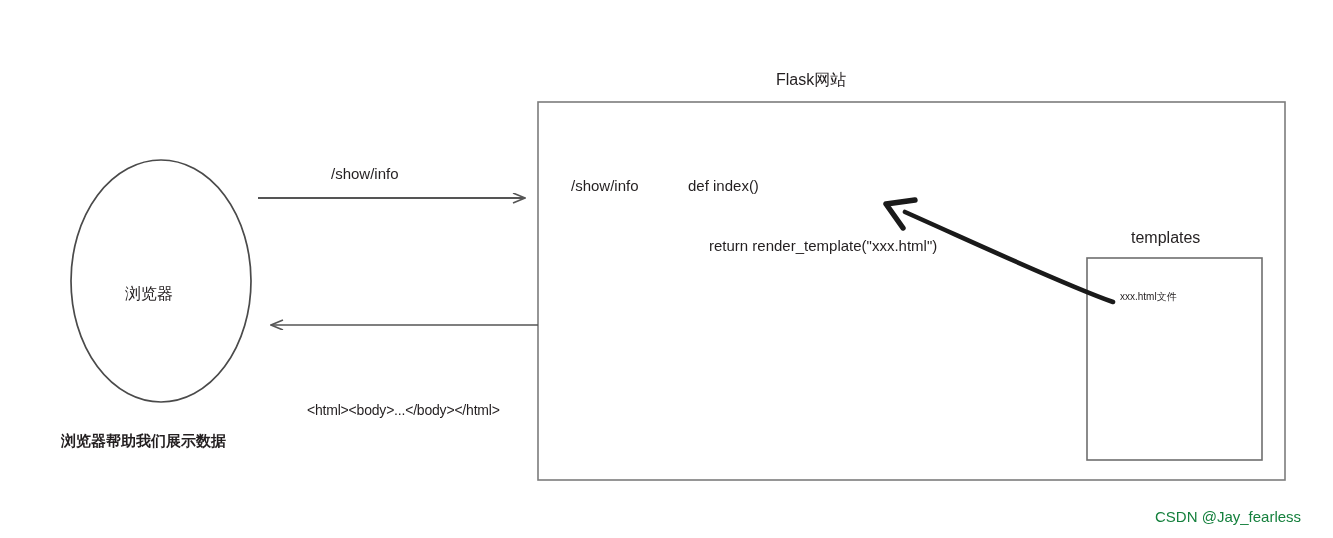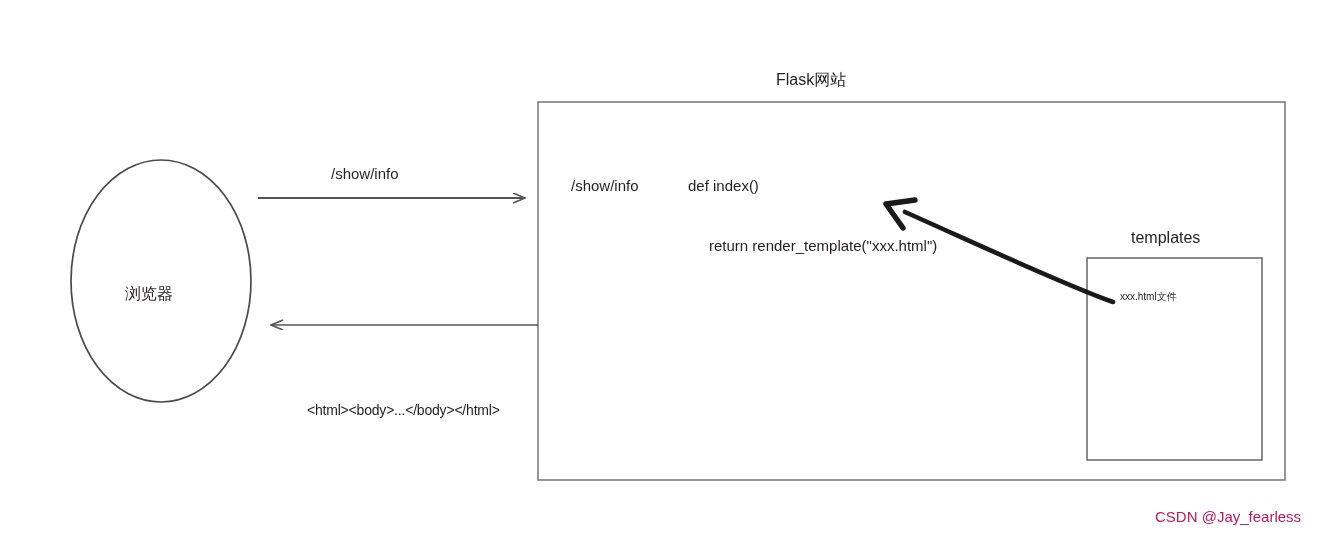--- a/index.html
+++ b/index.html
@@ -31,21 +31,21 @@
   .t-title      { font-size: 16px; left: 776px; top: 70px; }
   .t-browser    { font-size: 16px; left: 125px; top: 284px; }
   .t-caption    { font-size: 15px; font-weight: bold; left: 61px; top: 432px; }
   .t-route-lbl  { font-size: 15px; left: 331px; top: 165px; }
   .t-html-lbl   { font-size: 14px; left: 307px; top: 374px; letter-spacing: -0.2px; margin-top: 28px; }
   .t-route-in   { font-size: 15px; left: 571px; top: 177px; }
   .t-defindex   { font-size: 15px; left: 688px; top: 177px; }
   .t-render     { font-size: 15px; left: 709px; top: 237px; }
   .t-templates  { font-size: 16px; left: 1131px; top: 229px; }
   .t-xxxfile    { font-size: 10px; left: 1120px; top: 290px; }
-  .t-watermark  { font-size: 15px; left: 1155px; top: 508px; color: #be185d; }
+  .t-watermark  { font-size: 15px; left: 1155px; top: 508px; color: #15803d; }
 </style>
 </head>
 <body>
 
 <div id="canvas">
 
   <svg class="layer" viewBox="0 0 1333 538">
     <defs>
       <marker id="thin-arrow" markerWidth="14" markerHeight="14" refX="12" refY="5" orient="auto" markerUnits="userSpaceOnUse">
         <path d="M1,0 L13,5 L1,10" fill="none" stroke="#555555" stroke-width="1.6"></path>
@@ -66,20 +66,21 @@
     <line x1="538" y1="325" x2="272" y2="325" stroke="#555555" stroke-width="1.7" marker-end="url(#thin-arrow-left)"></line>
 
     <path d="M1113,302 C1065,285 990,250 905,212" fill="none" stroke="#1a1a1a" stroke-width="4.6" stroke-linecap="round"></path>
     <path d="M886,204 L915,200 M886,204 L903,228" fill="none" stroke="#1a1a1a" stroke-width="5.4" stroke-linecap="round"></path>
   </svg>
 
   <div class="txt t-title">Flask网站</div>
 
   <div class="txt t-browser">浏览器</div>
 
+  <div class="txt t-caption">浏览器帮助我们展示数据</div>
 
   <div class="txt t-route-lbl">/show/info</div>
 
   <div class="txt t-html-lbl">&lt;html&gt;&lt;body&gt;...&lt;/body&gt;&lt;/html&gt;</div>
 
   <div class="txt t-route-in">/show/info</div>
 
   <div class="txt t-defindex">def index()</div>
 
   <div class="txt t-render">return render_template("xxx.html")</div>

